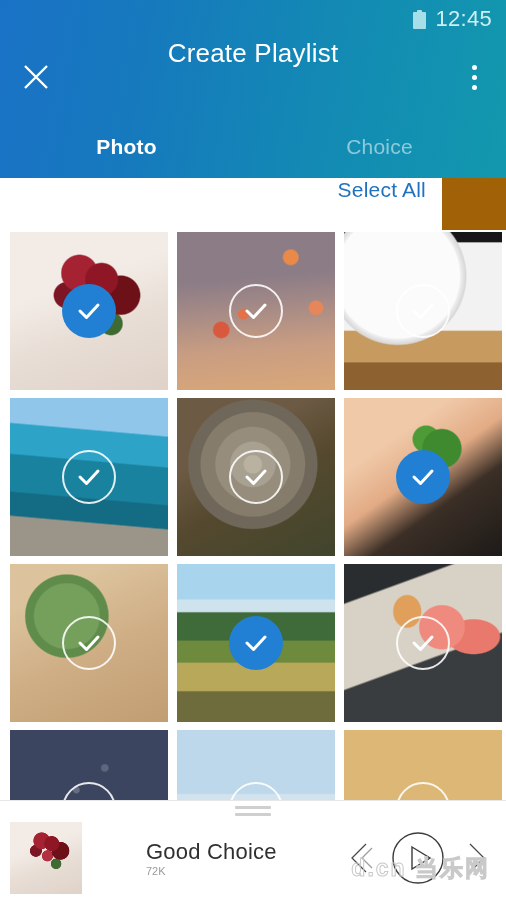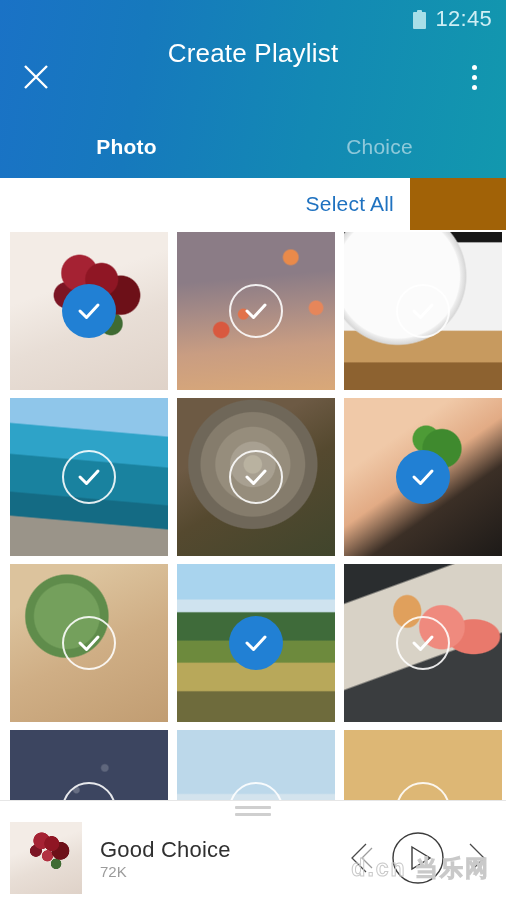--- a/index.html
+++ b/index.html
@@ -48,22 +48,22 @@
 
   .tabs { display:flex; height:62px; }
   .tab {
     flex:1; display:flex; align-items:center; justify-content:center;
     font-size:21px; color:rgba(255,255,255,.52); letter-spacing:.2px;
   }
   .tab.active { color:#ffffff; font-weight:bold; }
 
   
   .selectall-bar {
-    position:absolute; top:178px; left:0; width:410px; height:52px;
-    display:flex; align-items:center; justify-content:flex-end;
+    position:absolute; top:178px; left:0; width:442px; height:52px;
+    display:flex; justify-content:flex-end;
     padding-right:16px; background:#ffffff;
   }
   .selectall-link { color:#1f72c0; font-size:21px; letter-spacing:.2px; }
 
   
   .grid {
     position:absolute; top:230px; left:0; width:506px; height:570px;
     overflow:hidden; background:#fff;
   }
   .grid-inner {
@@ -135,28 +135,28 @@
     position:absolute; left:0; bottom:0; width:506px; height:100px;
     background:#ffffff; border-top:1px solid #e6e6e6;
   }
   .drag-handle {
     position:absolute; top:5px; left:50%; transform:translateX(-50%);
     width:36px; display:flex; flex-direction:column; gap:4px;
   }
   .drag-handle span { display:block; height:3px; background:#cfcfcf; border-radius:1px; }
   .player-row {
     position:absolute; top:14px; left:0; width:506px; height:86px;
-    display:flex; align-items:center;
+    display:flex; align-items:center;gap:46px;
   }
   .player-thumb {
     width:72px; height:72px; margin-left:10px; flex:none; overflow:hidden;
   }
   .player-meta { margin-left:18px; flex:1; min-width:0; }
   .track-title { font-size:22px; color:#303030; letter-spacing:.2px; }
-  .track-sub { font-size:15px; color:#9b9b9b; }
+  .track-sub { font-size:11px; color:#9b9b9b; }
   .player-controls {
     display:flex; align-items:center; gap:14px; margin-right:14px; flex:none;
   }
   .ctrl { display:flex; align-items:center; justify-content:center; }
   .ctrl svg { display:block; }
 
   .watermark {
     position:absolute; right:16px; bottom:16px;
     font-size:23px; font-weight:bold; letter-spacing:2px;
     color:transparent; -webkit-text-stroke:1px #c9c9c9;

